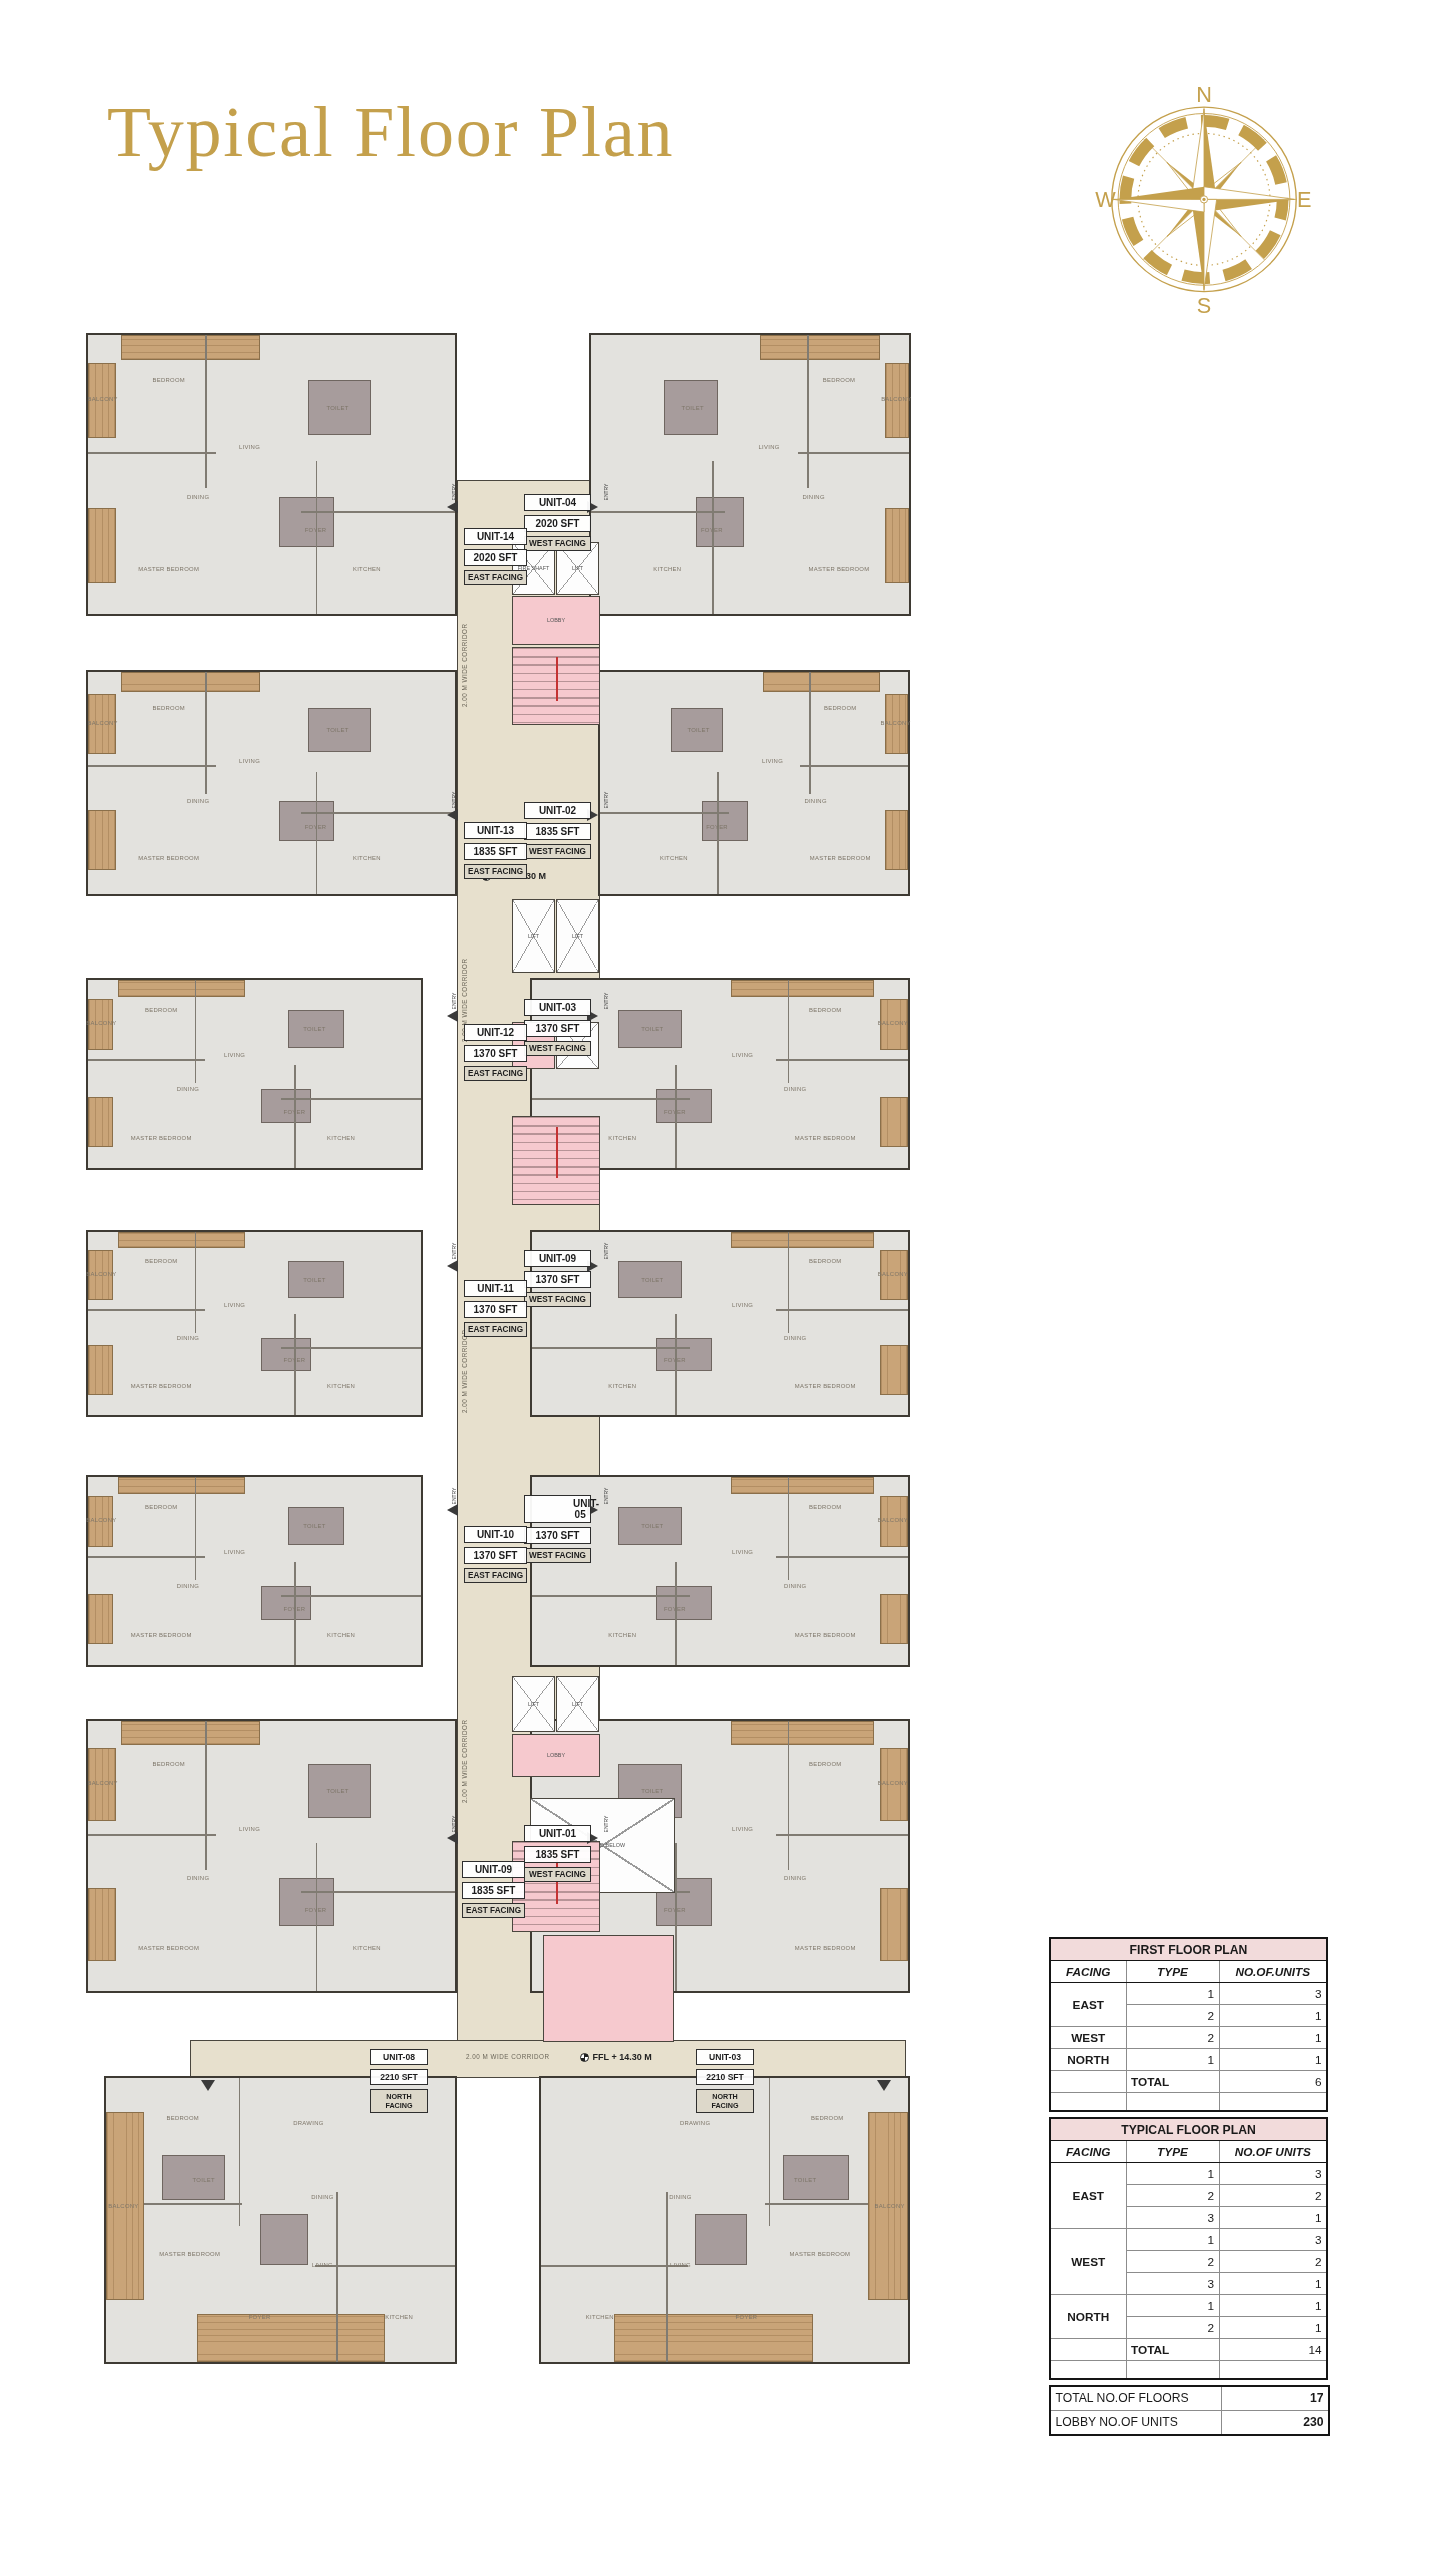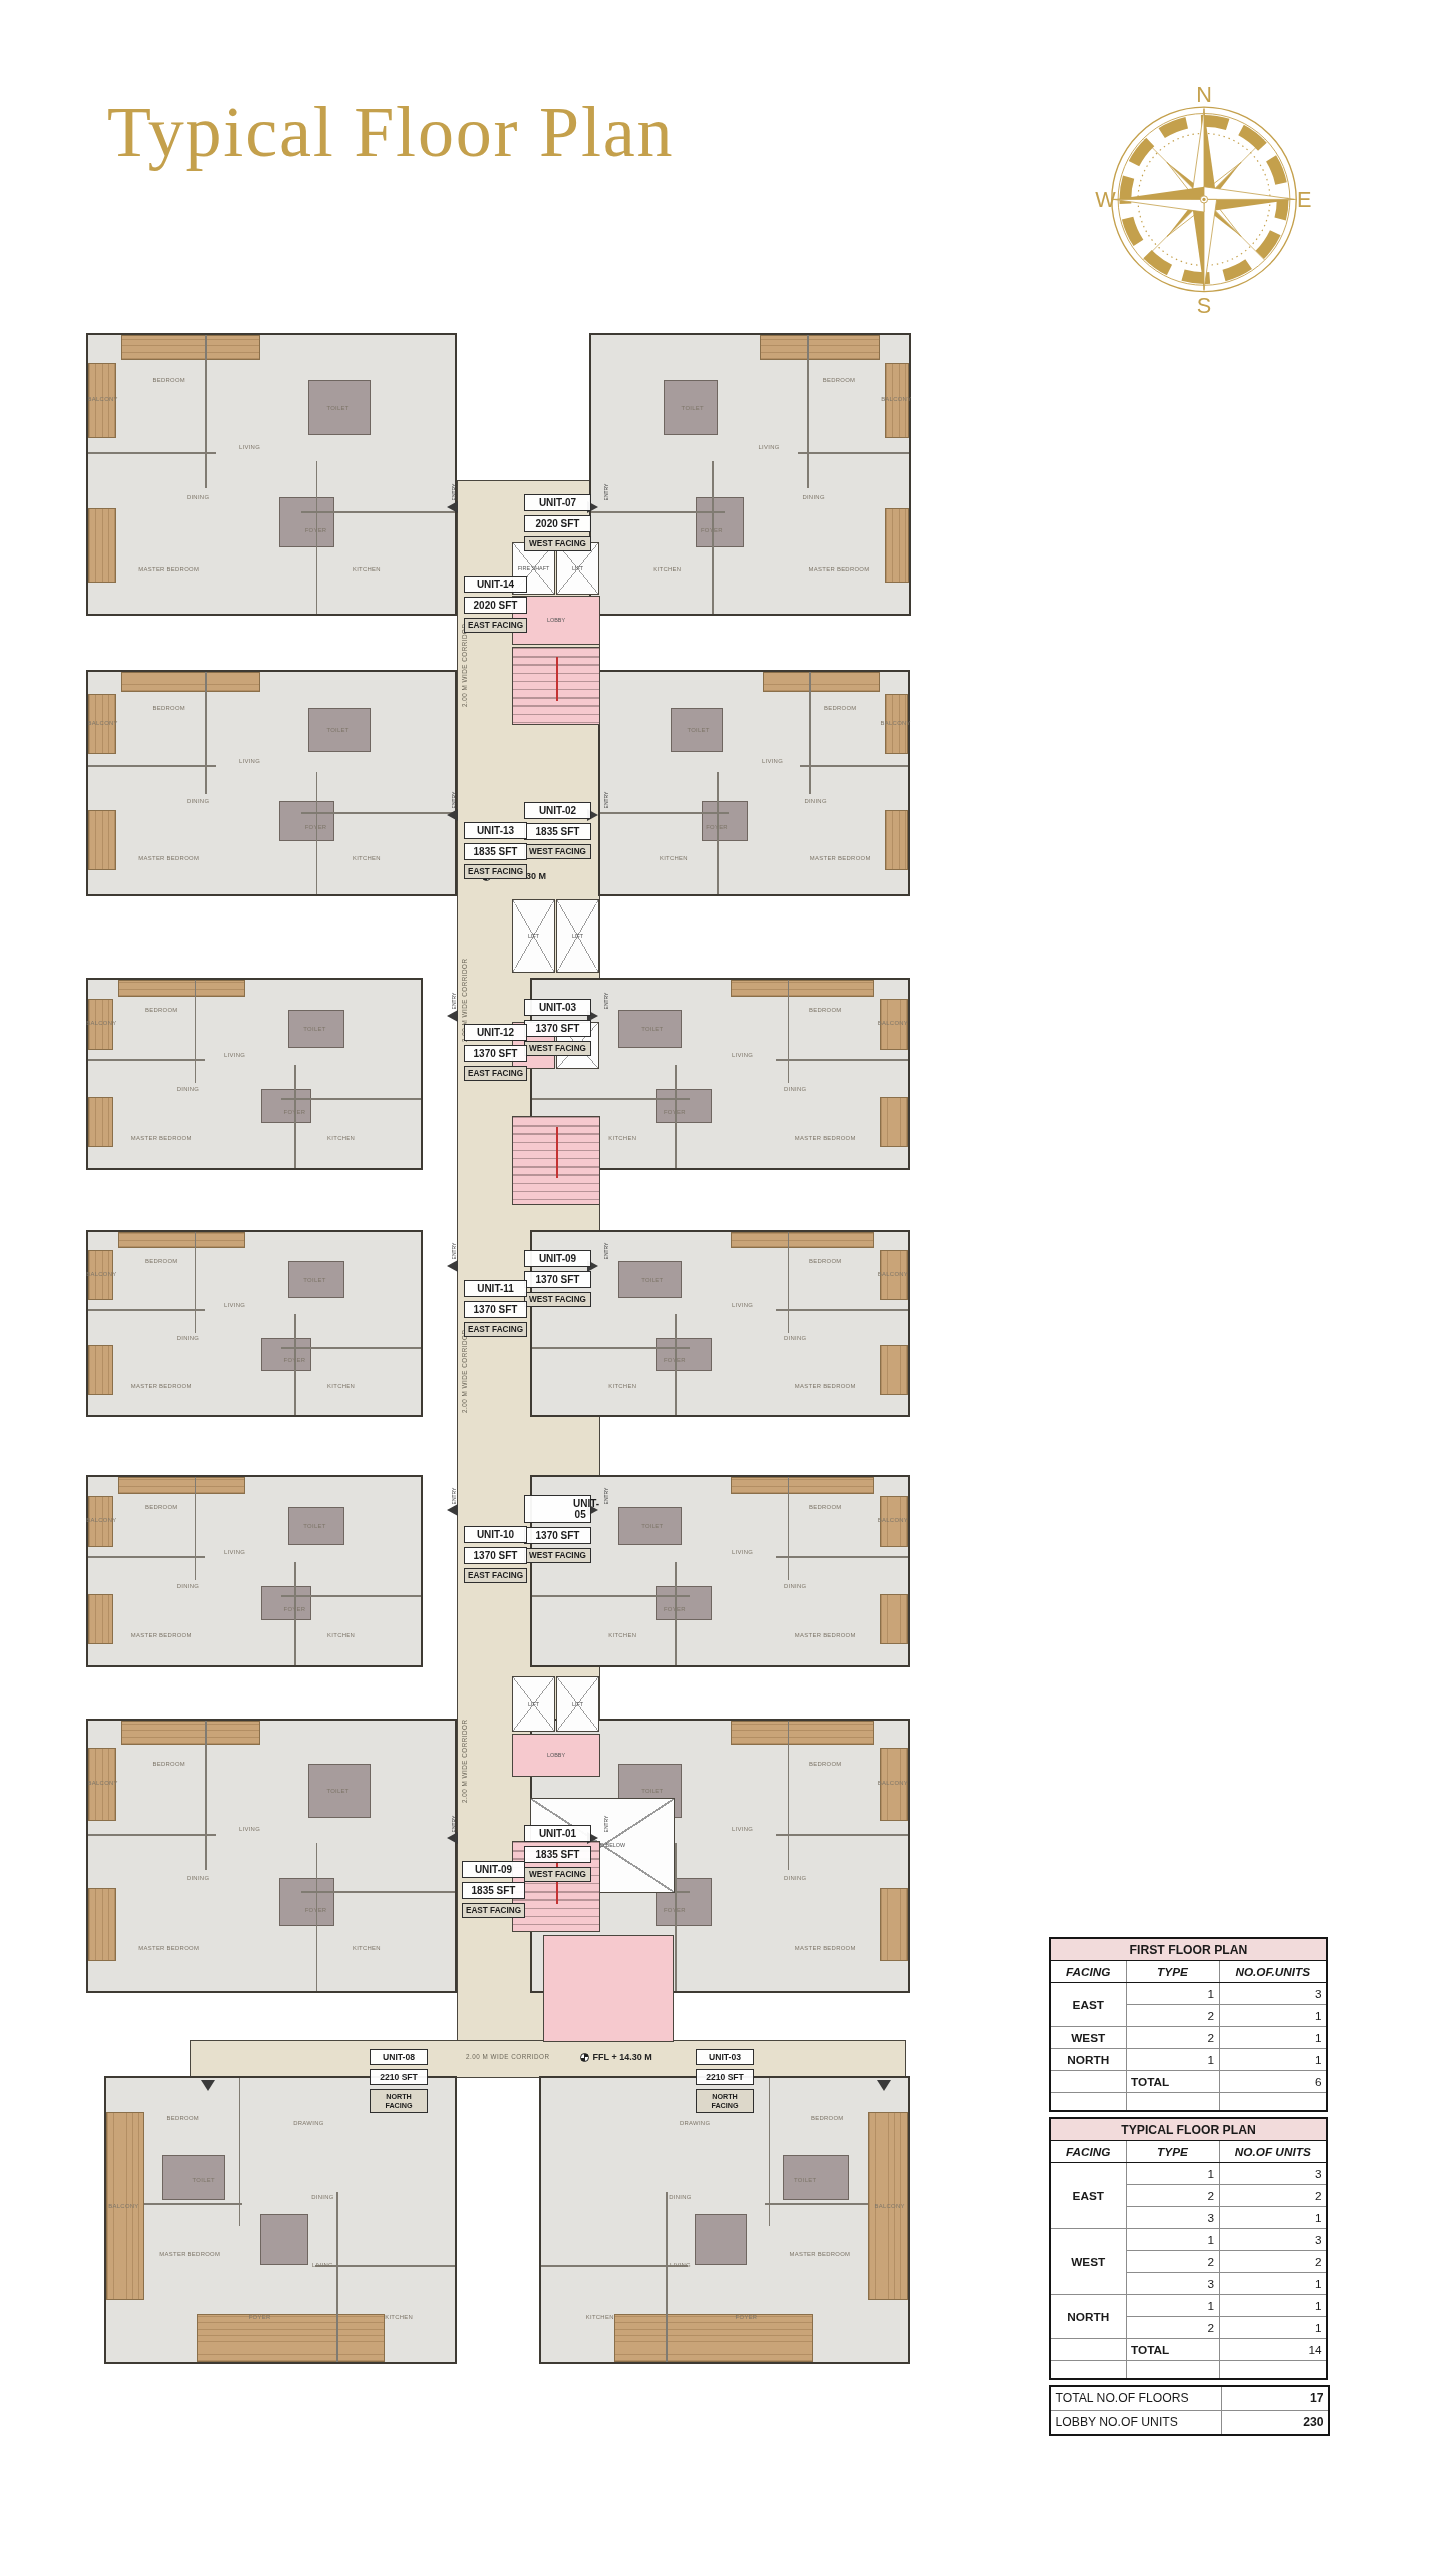--- a/index.html
+++ b/index.html
@@ -439,21 +439,21 @@
     <div class="entry-txt" style="left: 598px; top: 998px;">ENTRY</div>
     <div class="arr r" style="left: 587px; top: 1260px;"></div>
     <div class="entry-txt" style="left: 598px; top: 1248px;">ENTRY</div>
     <div class="arr r" style="left: 587px; top: 1504px;"></div>
     <div class="entry-txt" style="left: 598px; top: 1493px;">ENTRY</div>
     <div class="arr r" style="left: 587px; top: 1832px;"></div>
     <div class="entry-txt" style="left: 598px; top: 1821px;">ENTRY</div>
     <div class="arr d" style="left: 201px; top: 2080px;"></div>
     <div class="arr d" style="left: 877px; top: 2080px;"></div>
     <div class="unit-group" style="left: 524px; top: 494px; width: 67px;">
-      <div class="ubox" style="font-size: 10px;">UNIT-07</div>
+      <div class="ubox" style="font-size: 10px;">UNIT-04</div>
       <div class="ubox" style="font-size: 10px;">2020 SFT</div>
       <div class="ubox facing" style="font-size: 8.2px;">WEST FACING</div>
     </div>
     <div class="unit-group" style="left: 524px; top: 802px; width: 67px;">
       <div class="ubox" style="font-size: 10px;">UNIT-02</div>
       <div class="ubox" style="font-size: 10px;">1835 SFT</div>
       <div class="ubox facing" style="font-size: 8.2px;">WEST FACING</div>
     </div>
     <div class="unit-group" style="left: 524px; top: 999px; width: 67px;">
       <div class="ubox" style="font-size: 10px;">UNIT-03</div>
@@ -503,21 +503,21 @@
     <div class="unit-group" style="left: 464px; top: 1024px; width: 63px;">
       <div class="ubox" style="font-size: 10px;">UNIT-12</div>
       <div class="ubox" style="font-size: 10px;">1370 SFT</div>
       <div class="ubox facing" style="font-size: 8.2px;">EAST FACING</div>
     </div>
     <div class="unit-group" style="left: 464px; top: 822px; width: 63px;">
       <div class="ubox" style="font-size: 10px;">UNIT-13</div>
       <div class="ubox" style="font-size: 10px;">1835 SFT</div>
       <div class="ubox facing" style="font-size: 8.2px;">EAST FACING</div>
     </div>
-    <div class="unit-group" style="left: 464px; top: 528px; width: 63px; margin-top: 48px;">
+    <div class="unit-group" style="left: 464px; top: 528px; width: 63px;">
       <div class="ubox" style="font-size: 10px;">UNIT-14</div>
       <div class="ubox" style="font-size: 10px;">2020 SFT</div>
       <div class="ubox facing" style="font-size: 8.2px;">EAST FACING</div>
     </div>
   </div>
 
 <div id="tables">
   <div id="table-first">
       <table class="tbl">
         <colgroup>

